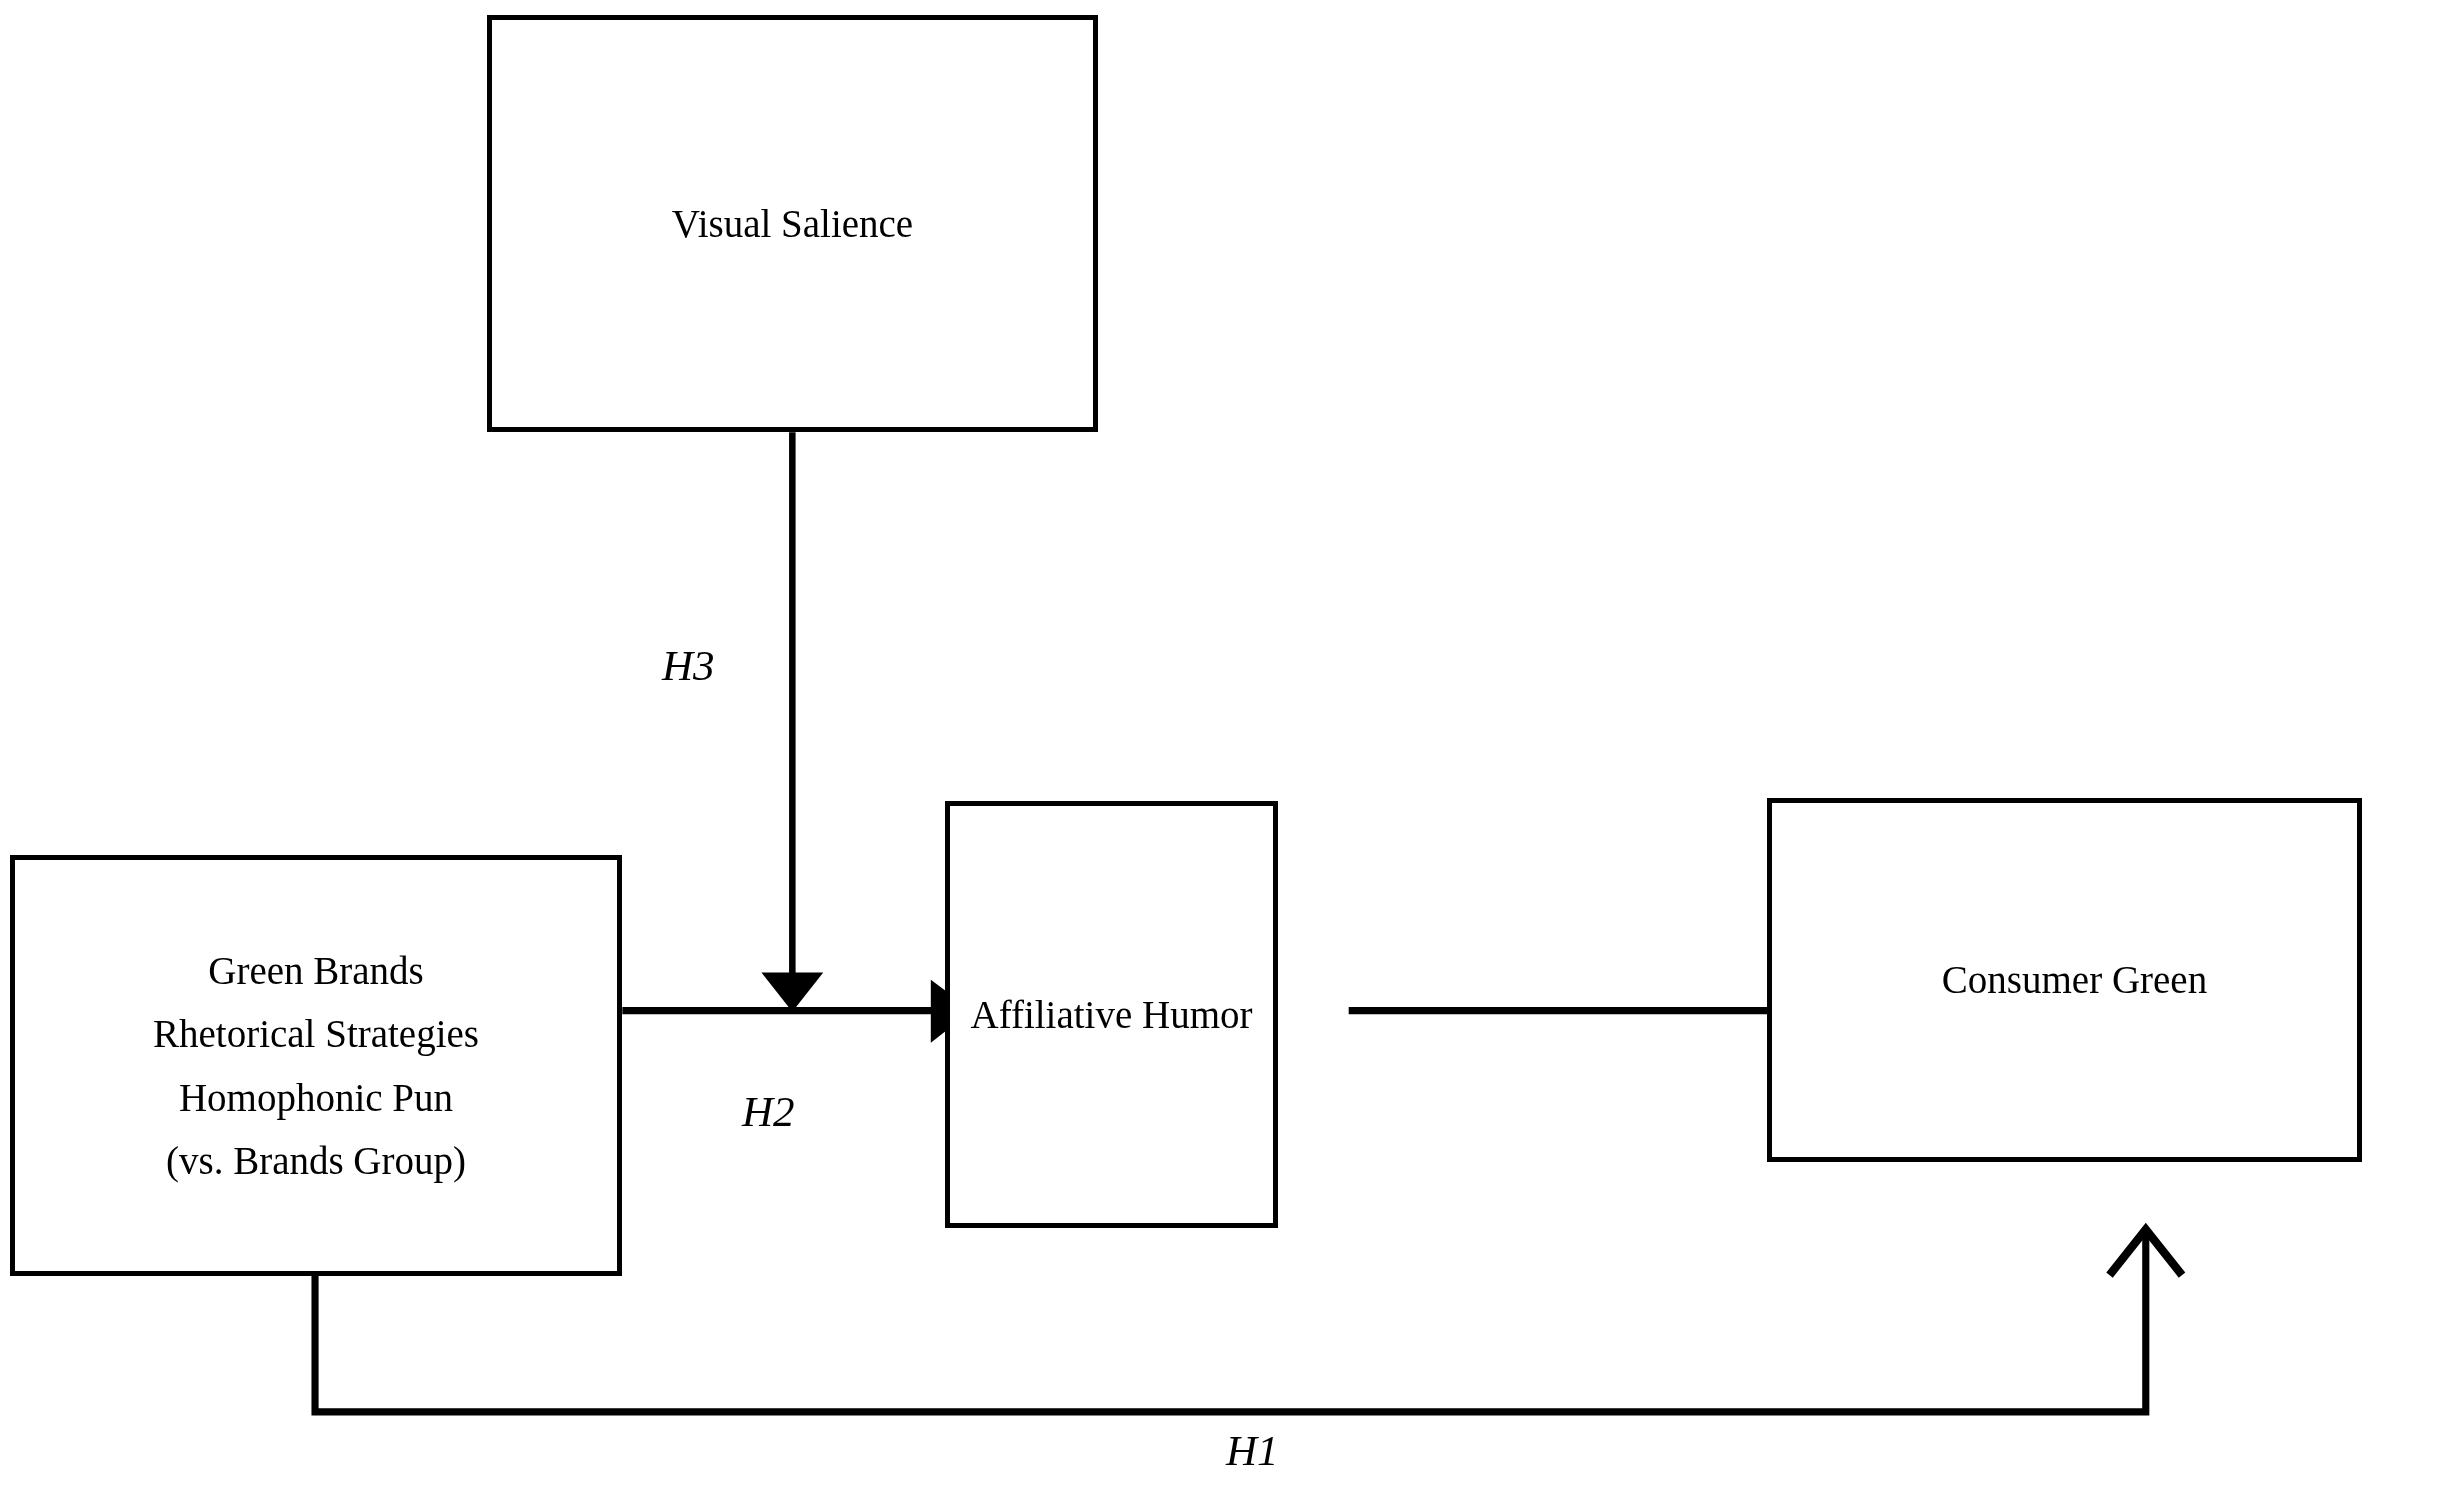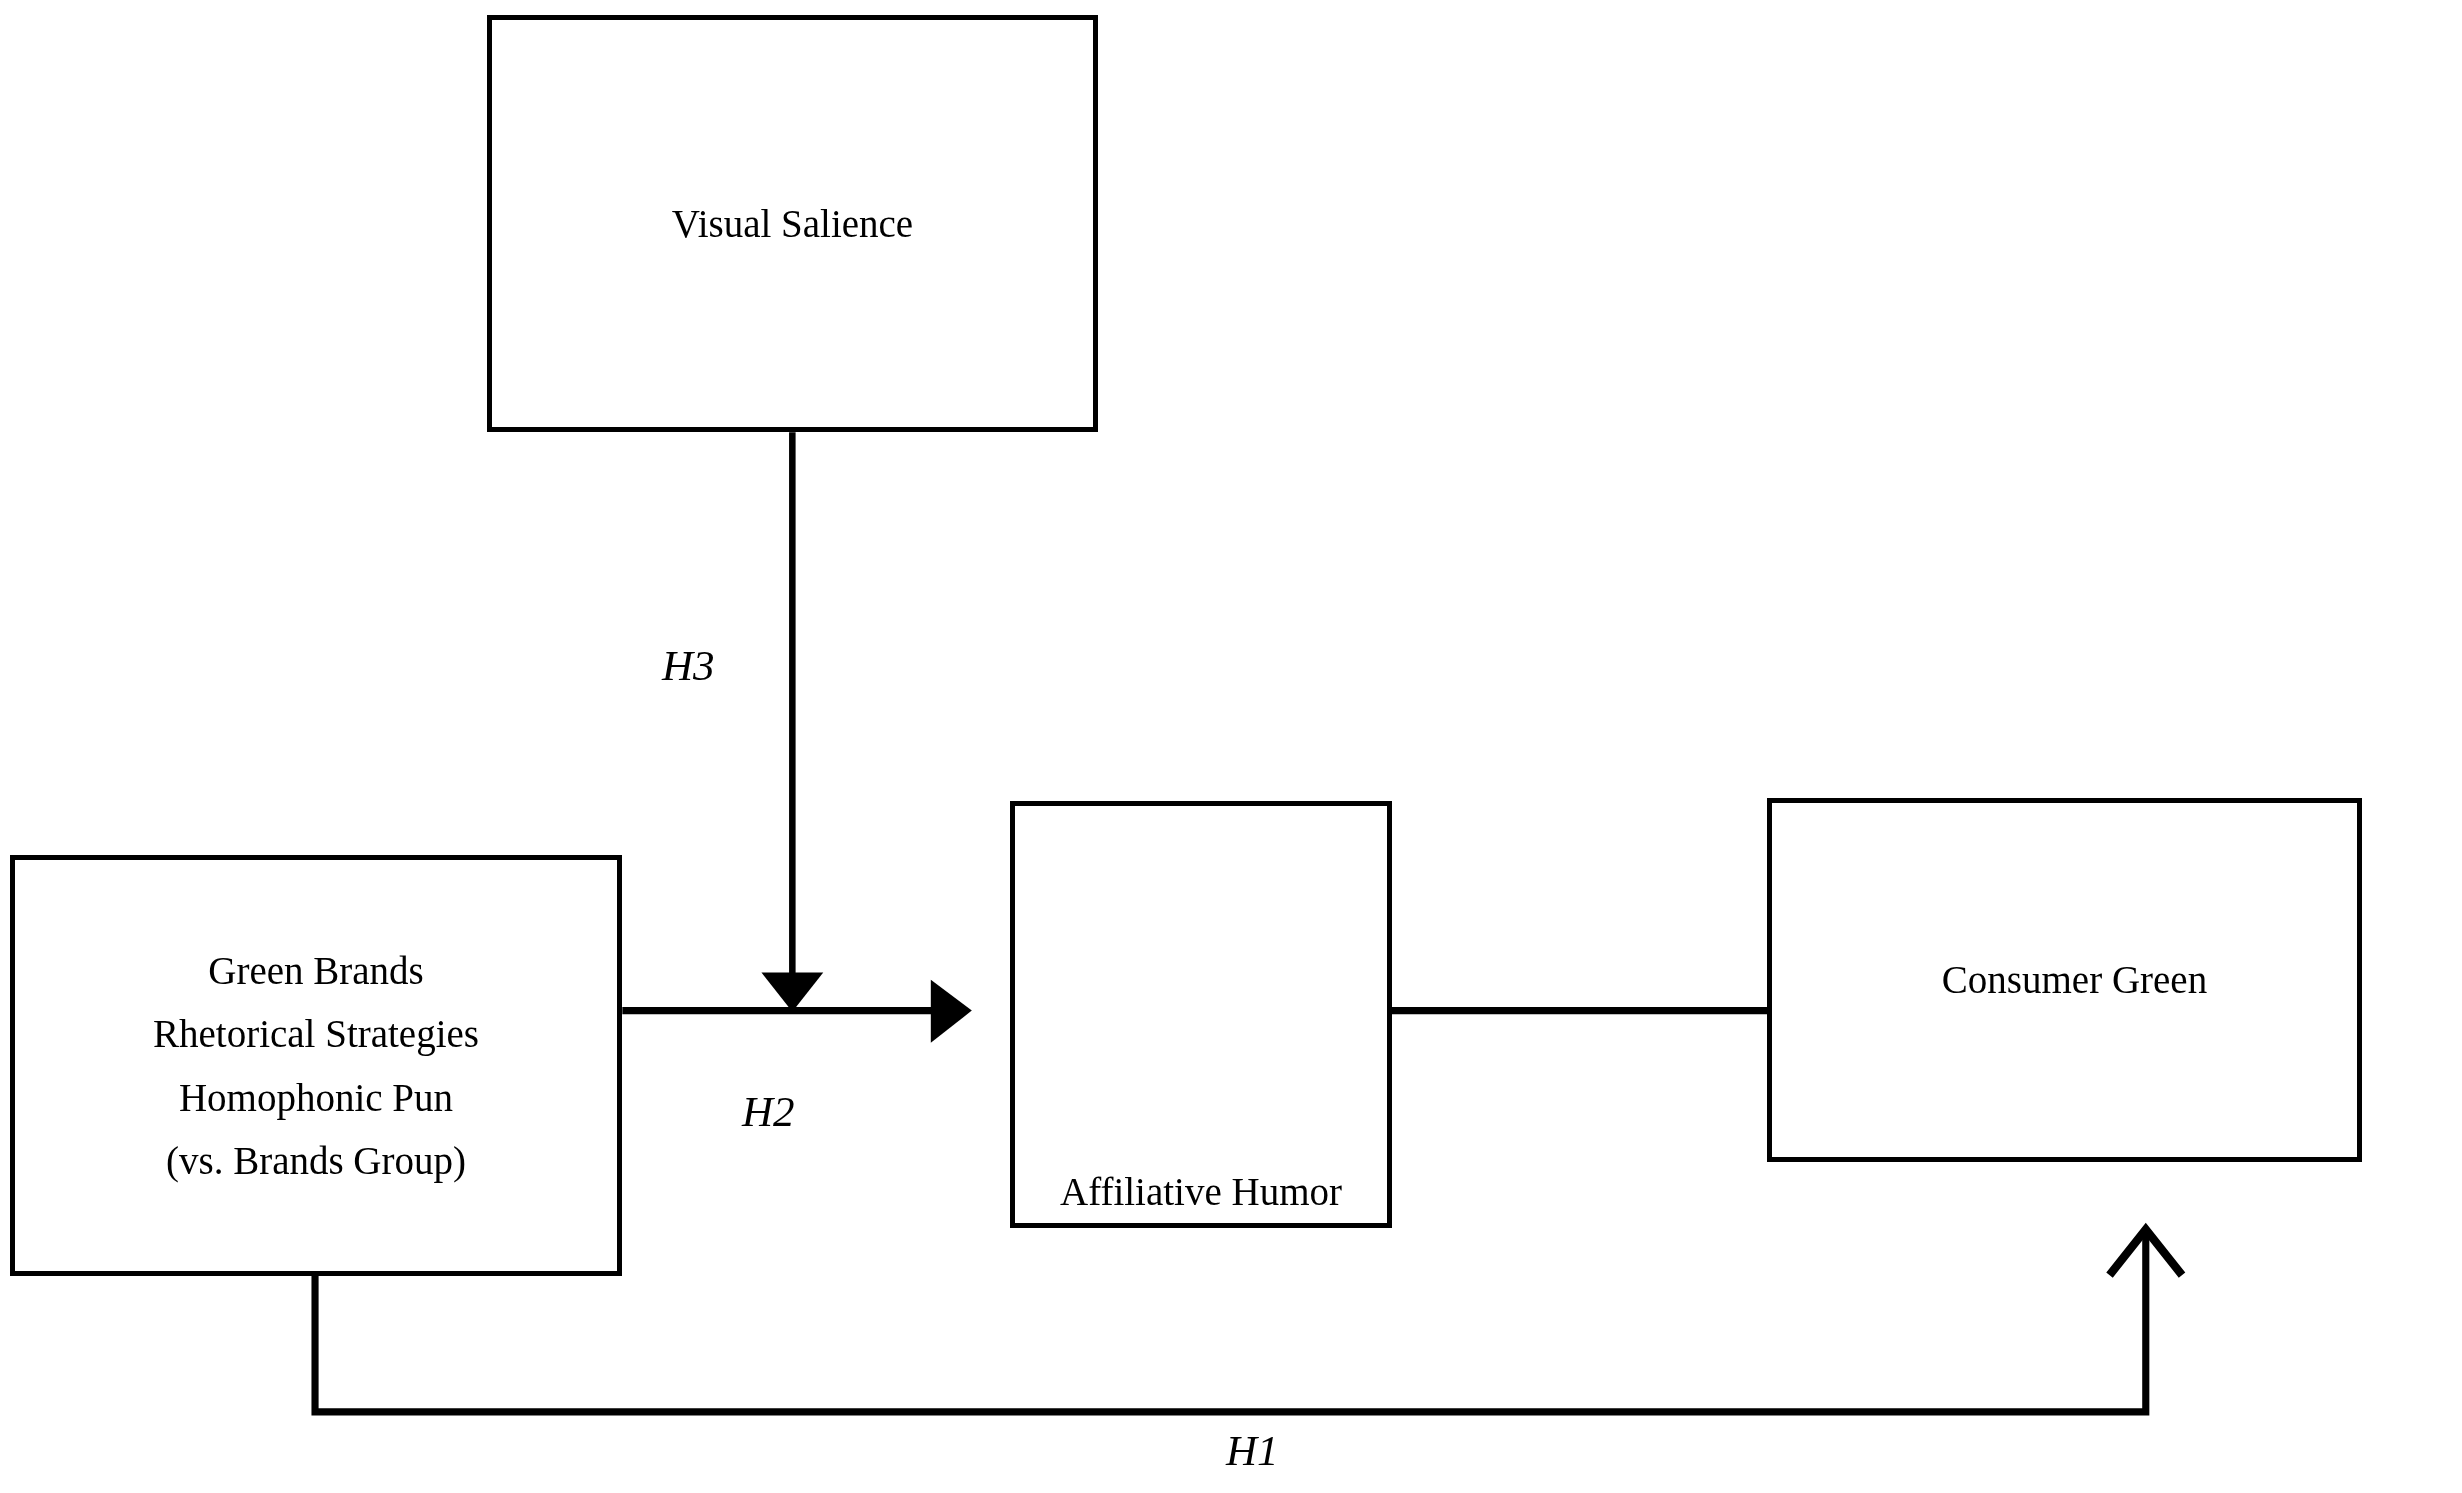--- a/index.html
+++ b/index.html
@@ -47,21 +47,21 @@
     left: 0;
     top: 0;
     width: 2462px;
     height: 1494px;
     pointer-events: none;
   }
 
   
   #box-moderator { left: 487px;  top: 15px;   width: 611px; height: 417px; }
   #box-iv        { left: 10px;   top: 807px; width: 612px; height: 421px; margin-top: 48px; }
-  #box-mediator  { left: 1010px; top: 801px; width: 382px;  height: 427px; justify-content: flex-end; }
+  #box-mediator  { left: 945px; top: 801px; width: 333px;  height: 427px; }
   #box-dv        { left: 1767px; top: 798px; width: 595px; height: 364px; padding-left: 20px; }
 
   
   #label-h3 { left: 662px; top: 644px; }
   #label-h2 { left: 742px; top: 1090px; }
   #label-h1 { left: 1226px; top: 1429px; }
 </style>
 </head>
 <body>
 

